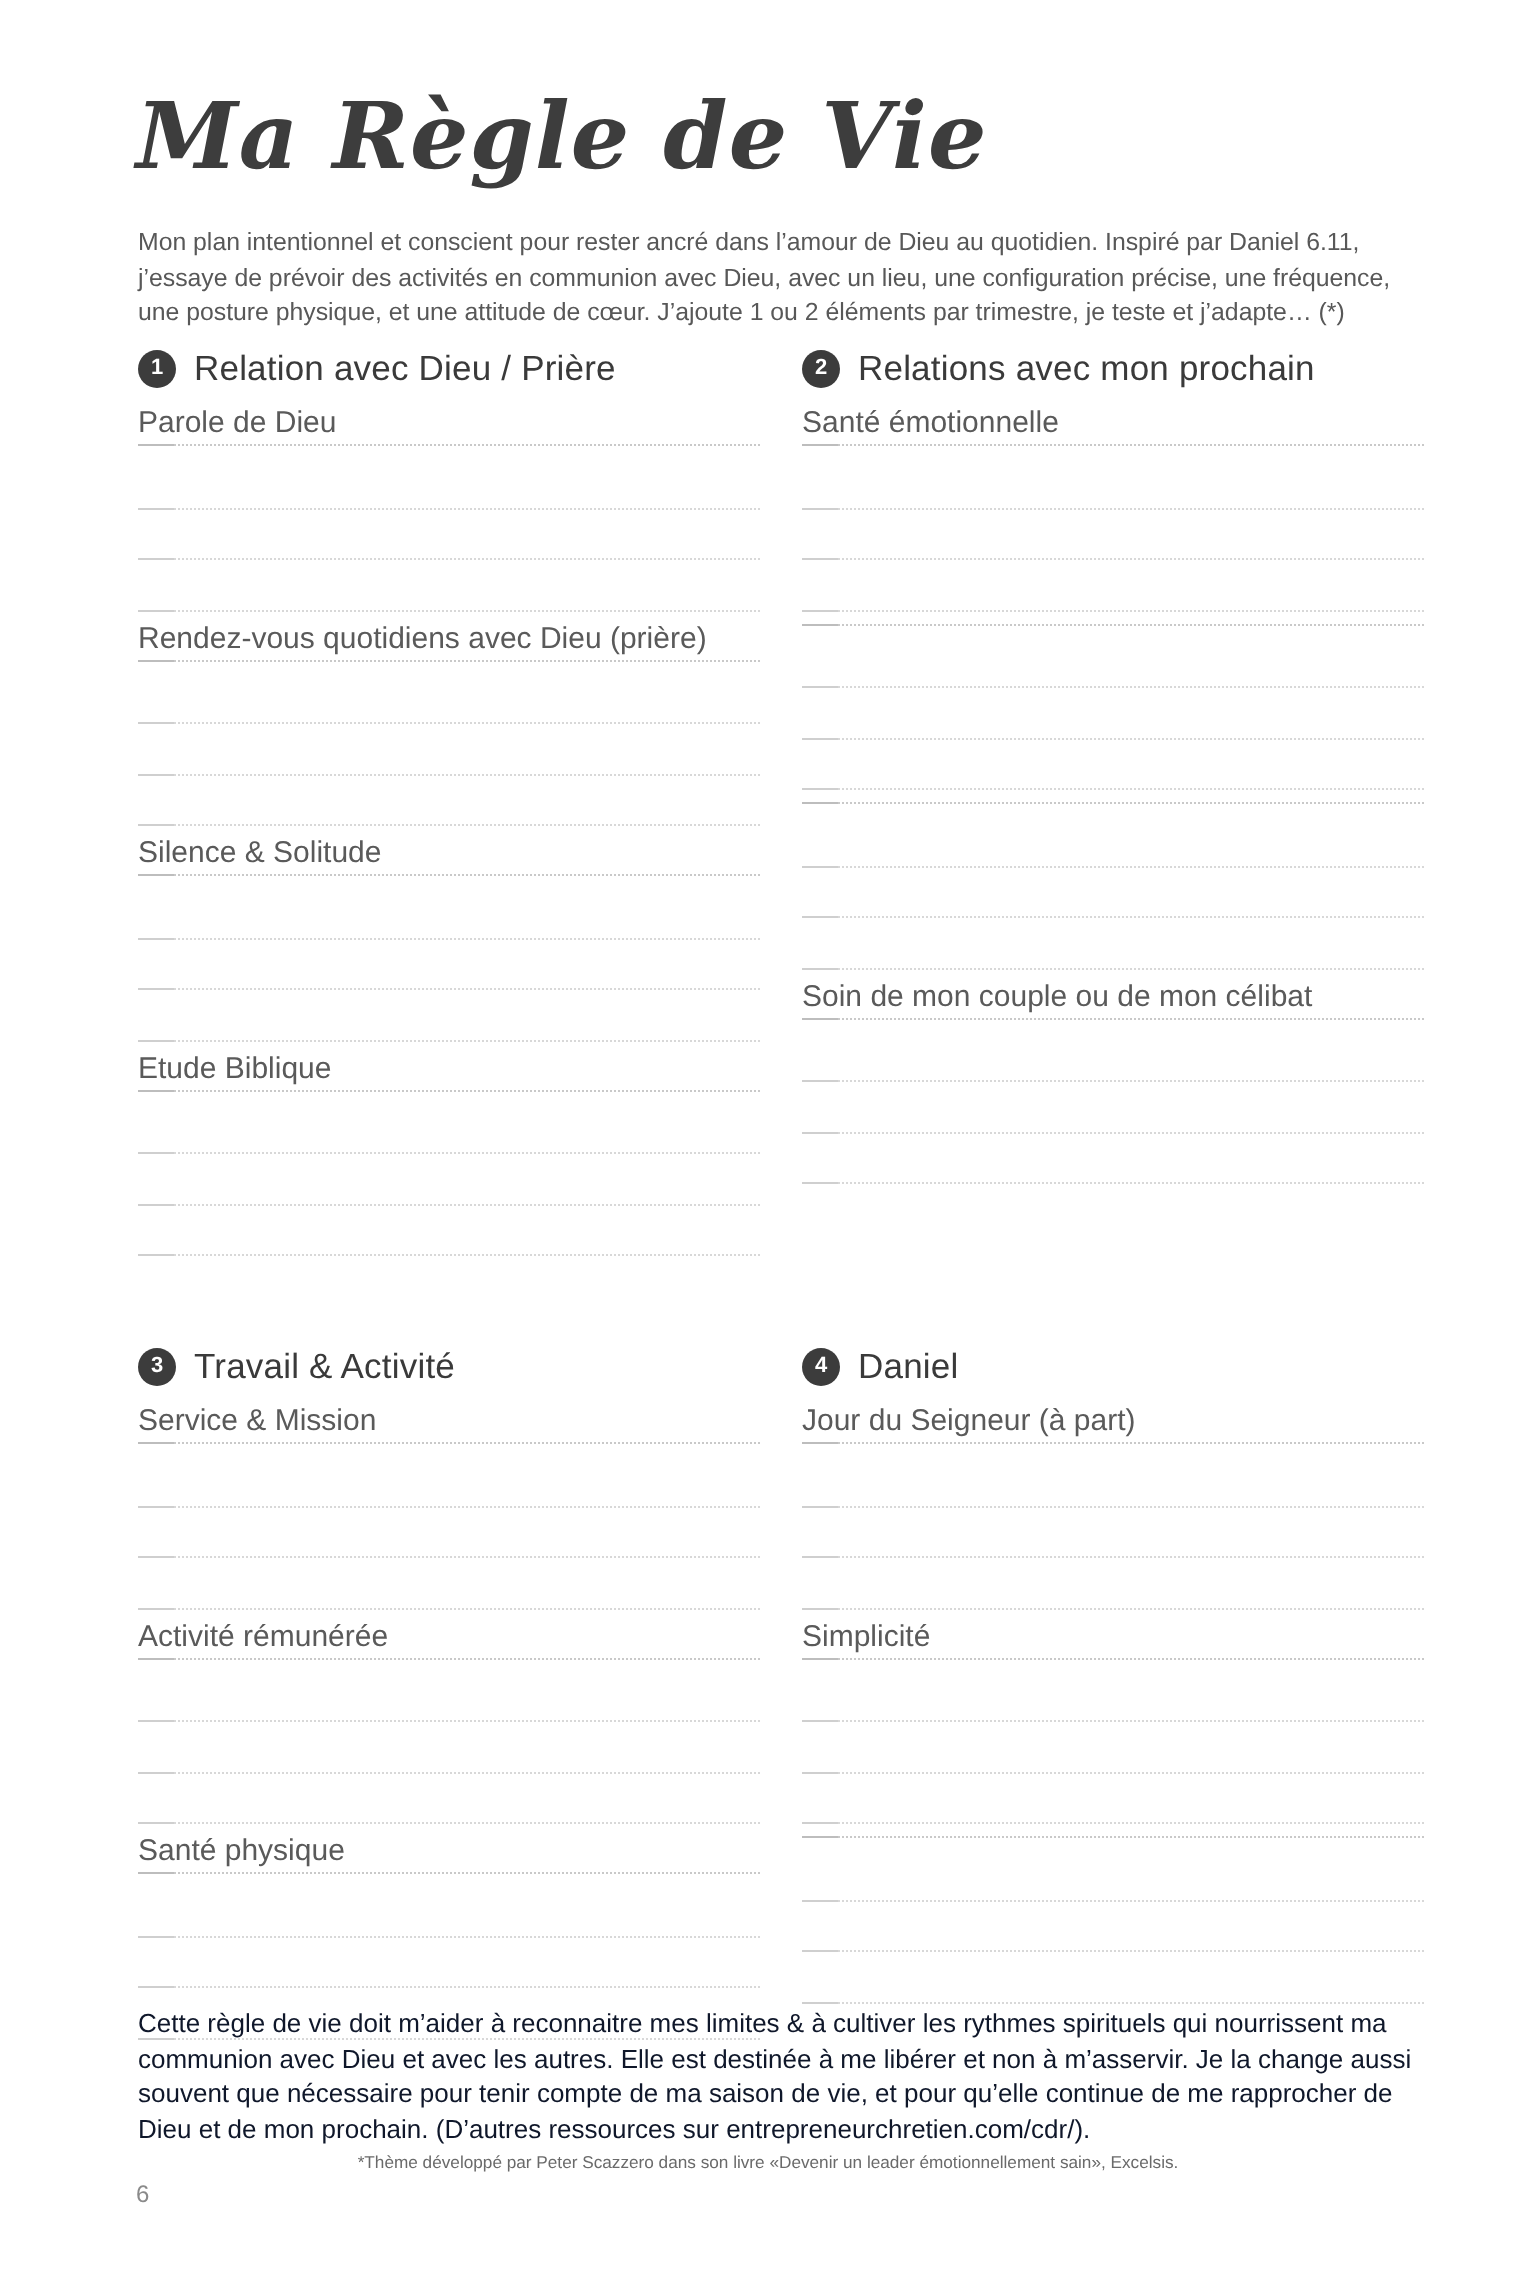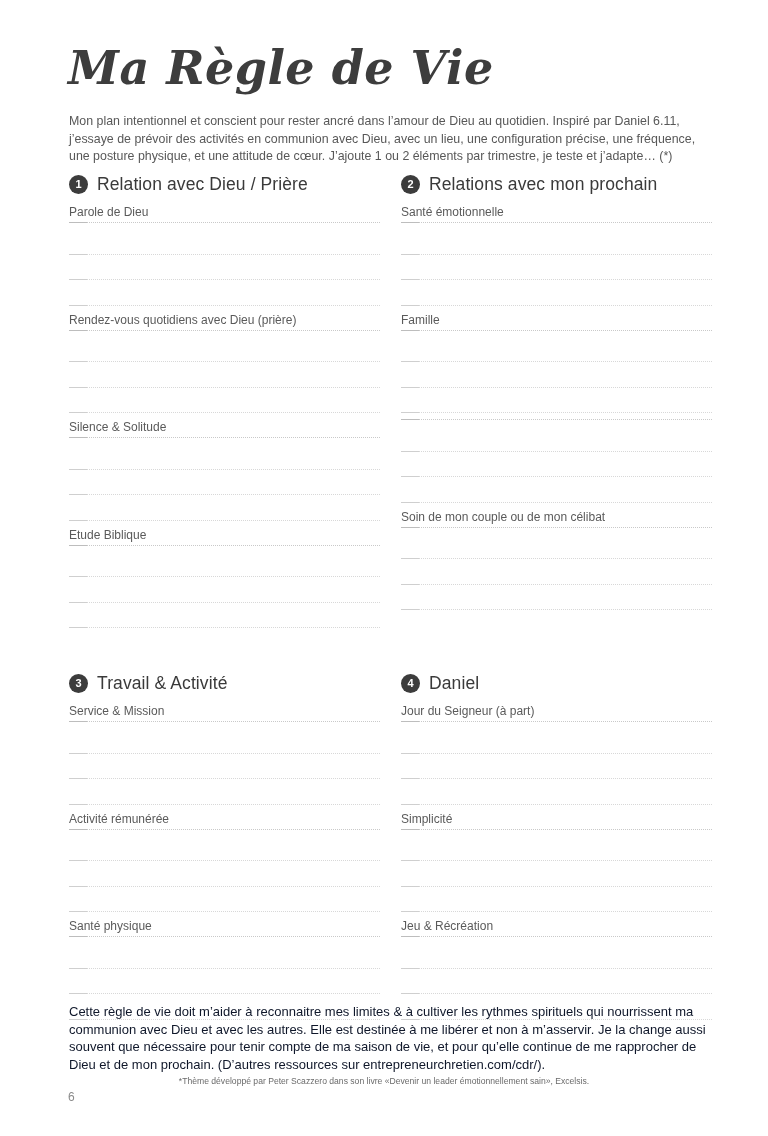--- a/index.html
+++ b/index.html
@@ -94,21 +94,21 @@
     color: #3a3a3a;
     letter-spacing: 0.1px;
     white-space: nowrap;
   }
 
   
   .block {
     margin-bottom: 0;
   }
   .sub-label {
-    font-size: 12px;
+    font-size: 15px;
     color: #5a5a5a;
     line-height: 16px;
     height: 18px;
     white-space: nowrap;
     overflow: hidden;
   }
   .rule {
     height: 7px;
     position: relative;
   }
@@ -235,21 +235,20 @@
           </div>
           <div class="block">
             <div class="sub-label">Santé émotionnelle</div>
             <div class="rule"></div>
             <div class="wline"></div>
             <div class="wline"></div>
             <div class="wline"></div>
             <div class="block-gap"></div>
           </div>
           <div class="block">
-            <div class="sub-label">Famille</div>
             <div class="rule"></div>
             <div class="wline"></div>
             <div class="wline"></div>
             <div class="wline"></div>
             <div class="block-gap"></div>
           </div>
           <div class="block">
             <div class="rule"></div>
             <div class="wline"></div>
             <div class="wline"></div>
@@ -313,21 +312,20 @@
           </div>
           <div class="block">
             <div class="sub-label">Simplicité</div>
             <div class="rule"></div>
             <div class="wline"></div>
             <div class="wline"></div>
             <div class="wline"></div>
             <div class="block-gap"></div>
           </div>
           <div class="block">
-            <div class="sub-label">Jeu &amp; Récréation</div>
             <div class="rule"></div>
             <div class="wline"></div>
             <div class="wline"></div>
             <div class="wline"></div>
             <div class="block-gap"></div>
           </div>
         </div>
     </div>
   </div>
 

